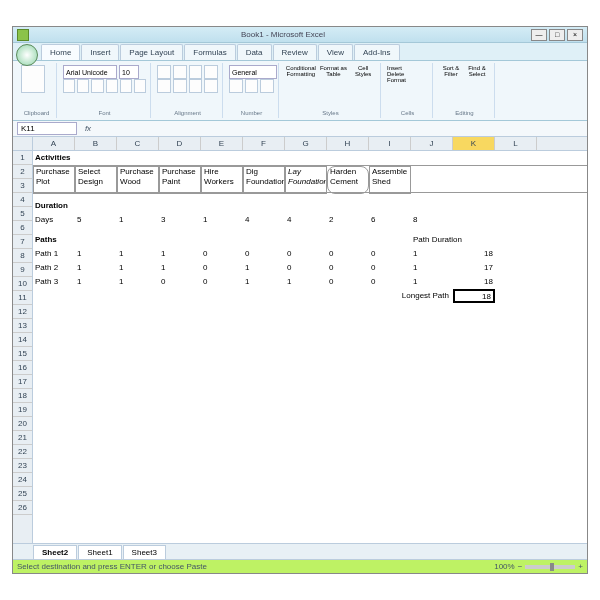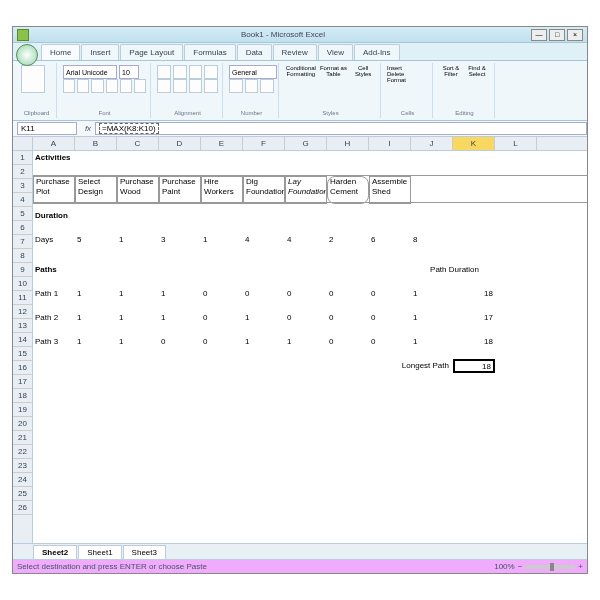--- a/index.html
+++ b/index.html
@@ -27,31 +27,31 @@
 .fmlabox{flex:1;height:13px;border:1px solid #aac;background:#fff;padding:0 3px;display:flex;align-items:center;}
 .fmlahl{border:1px dashed #666;padding:0 2px;font-size:8px;}
 .hdrow{height:14px;background:#e8eef3;border-bottom:1px solid #bcd;display:flex;}
 .rowhdrspace{width:20px;border-right:1px solid #bcd;background:#e8eef3;}
 .colhdr{width:42px;border-right:1px solid #ccc;text-align:center;font-size:8px;color:#345;line-height:14px;}
 .colhdr.sel{background:#f8d860;}
 .gridarea{display:flex;height:calc(100% - 142px);background:#fff;overflow:hidden;}
 .rowhdrs{width:20px;background:#e8eef3;border-right:1px solid #bcd;}
 .rhdr{height:14px;border-bottom:1px solid #ccc;text-align:center;font-size:8px;color:#345;line-height:14px;}
 .cells{position:relative;flex:1;}
-.crow{display:flex;height:24px;}
+.crow{display:flex;height:14px;}
 .cell{width:42px;height:14px;padding:0 2px;font-size:8px;line-height:14px;overflow:hidden;white-space:nowrap;}
 .cell.b{font-weight:bold;}
 .tbl{border:1px solid #999;}
 .cell.tbl{border-right:1px solid #999;}
 .cell.selcell{border:2px solid #000;width:42px;height:14px;line-height:12px;}
 .cell.lbl{text-align:right;padding-right:4px;}
 .tabsfoot{position:absolute;bottom:14px;left:0;right:0;height:16px;background:#e8f0f5;border-top:1px solid #bcd;display:flex;align-items:center;padding-left:20px;}
 .stab{padding:2px 8px;border:1px solid #bcd;border-bottom:none;background:#fff;font-size:8px;margin-right:1px;}
 .stab.active{font-weight:bold;}
-.status{position:absolute;bottom:0;left:0;right:0;height:14px;background:#f0abfc;border-top:1px solid #bcd;display:flex;align-items:center;padding:0 4px;font-size:7px;color:#456;}
+.status{position:absolute;bottom:0;left:0;right:0;height:14px;background:#bef264;border-top:1px solid #bcd;display:flex;align-items:center;padding:0 4px;font-size:7px;color:#456;}
 .status .sp{flex:1;}
 .zoom{display:flex;align-items:center;gap:3px;}
 .zslider{width:50px;height:4px;background:#ccc;position:relative;}
 .zthumb{position:absolute;left:50%;top:-2px;width:4px;height:8px;background:#888;}
 </style>
 </head>
 <body>
 
 <div class="wrap">
 
@@ -143,23 +143,20 @@
         <div style="width:24px;font-size:6px;text-align:center">Sort &amp; Filter</div>
         <div style="width:24px;font-size:6px;text-align:center">Find &amp; Select</div>
       </div>
       <div class="rgrp-label">Editing</div>
     </div>
   </div>
 
   <div class="fmla">
     <div class="namebox">K11</div>
     <div class="fx">fx</div>
-    <div class="fmlabox">
-      <span class="fmlahl">=MAX(K8:K10)</span>
-    </div>
   </div>
 
   <div class="hdrow">
     <div class="rowhdrspace"></div>
     <div class="colhdr">A</div>
     <div class="colhdr">B</div>
     <div class="colhdr">C</div>
     <div class="colhdr">D</div>
     <div class="colhdr">E</div>
     <div class="colhdr">F</div>
@@ -232,21 +229,21 @@
           <div class="cell">4</div>
           <div class="cell">2</div>
           <div class="cell">6</div>
           <div class="cell">8</div>
         </div>
 
       <div class="crow" style="height:6px"></div>
       <div class="crow">
         <div class="cell b">Paths</div>
         <div class="cell" style="width:336px"></div>
-        <div class="cell" style="width:70px;text-align:right">Path Duration</div>
+        <div class="cell" style="width:70px;text-align:left">Path Duration</div>
       </div>
 
       <div class="crow" id="p1">
           <div class="cell">Path 1</div>
           <div class="cell">1</div>
           <div class="cell">1</div>
           <div class="cell">1</div>
           <div class="cell">0</div>
           <div class="cell">0</div>
           <div class="cell">0</div>

